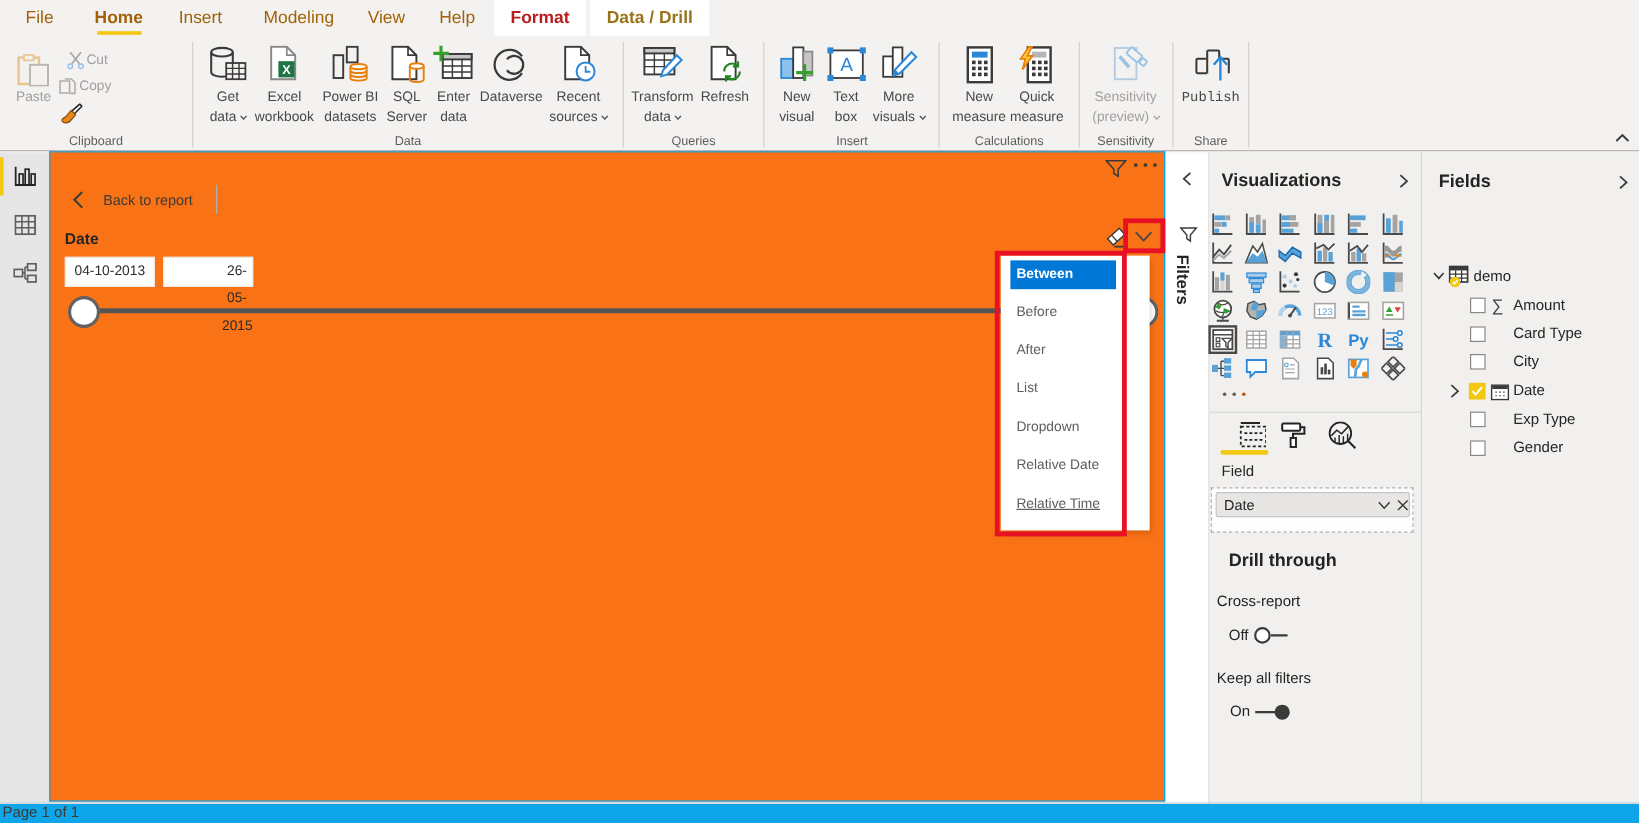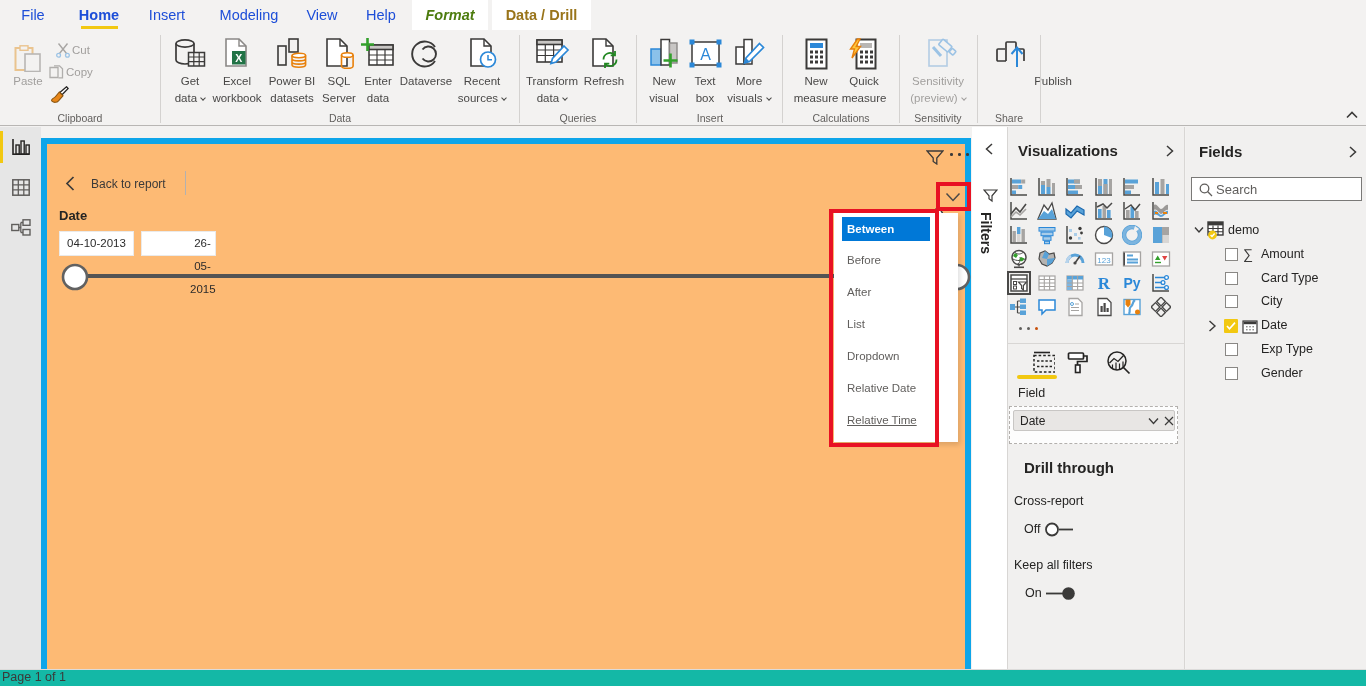--- a/index.html
+++ b/index.html
@@ -1,34 +1,34 @@
 <!DOCTYPE html>
 <html><head>
 <meta charset="utf-8">
 <style>
 * { margin:0; padding:0; box-sizing:border-box; }
 html,body { width:1366px; height:686px; overflow:hidden; font-family:"Liberation Sans", sans-serif; background:#ffffff; }
 #app { position:absolute; left:0; top:0; width:1366px; height:686px; background:#f3f2f1; }
 .abs { position:absolute; }
 #menubar { position:absolute; left:0; top:0; width:1366px; height:30px; background:#f3f2f1; }
-.mtab { position:absolute; top:0; height:30px; line-height:30px; font-size:14.5px; color:#1d4ed8; text-align:center; }
+.mtab { position:absolute; top:0; height:30px; line-height:30px; font-size:14.5px; color:#a16207; text-align:center; }
 .mtab.white { background:#ffffff; }
 #ribbon { position:absolute; left:0; top:30px; width:1366px; height:96px; background:#f3f2f1; border-bottom:1px solid #b8b6b4; }
 .rlabel { position:absolute; font-size:11.5px; color:#494847; text-align:center; white-space:nowrap; line-height:17px; }
 .dis { color:#a19f9d !important; }
 .glabel { position:absolute; top:82px; font-size:10.5px; color:#605e5c; text-align:center; white-space:nowrap; }
 .gsep { position:absolute; top:5px; width:1px; height:88px; background:#d4d2d0; }
 .chev { display:inline-block; width:4px; height:4px; border-right:1.3px solid #494847; border-bottom:1.3px solid #494847; transform:rotate(45deg); vertical-align:2px; margin-left:1px; }
 .chev.d { border-color:#a19f9d; }
 #leftnav { position:absolute; left:0; top:127px; width:41px; height:542px; background:#e6e6e6; }
 #canvas { position:absolute; left:41px; top:127px; width:930px; height:542px; background:#ffffff; border:1px solid #cfcecd; }
 #fstrip { position:absolute; left:972px; top:127px; width:36px; height:542px; background:#ffffff; border-right:1px solid #d8d6d4; }
 #vizpanel { position:absolute; left:1008px; top:127px; width:177px; height:542px; background:#f1f0ef; border-right:1px solid #d8d6d4; }
 #fldpanel { position:absolute; left:1186px; top:127px; width:180px; height:542px; background:#f1f0ef; }
-#statusbar { position:absolute; left:0; top:669px; width:1366px; height:17px; background:#14b8a6; border-top:1px solid #dcdbda; font-size:12.5px; color:#3b3a39; padding-left:2px; line-height:15px; }
+#statusbar { position:absolute; left:0; top:669px; width:1366px; height:17px; background:#0ea5e9; border-top:1px solid #dcdbda; font-size:12.5px; color:#3b3a39; padding-left:2px; line-height:15px; }
 .datebox { position:absolute; top:87px; width:75px; height:25px; border:1px solid #eaeaea; background:#fff; font-size:11.5px; color:#2b2b2b; text-align:center; line-height:23px; }
 #dropdown { position:absolute; left:834px; top:213px; width:124px; height:229px; background:#ffffff; box-shadow:2px 3px 5px rgba(0,0,0,0.13); z-index:10; }
 .ditem { position:absolute; left:13px; height:14px; font-size:11.5px; color:#605e5c; white-space:nowrap; }
 #dbetween { position:absolute; left:8px; top:4px; width:88px; height:24px; background:#0078d7; color:#fff; font-size:11.5px; font-weight:bold; line-height:24px; padding-left:5px; }
 .redbox { position:absolute; border:4.5px solid #e81123; z-index:12; }
 .phead { position:absolute; font-size:15px; font-weight:bold; color:#252423; white-space:nowrap; }
 .cb { position:absolute; width:13px; height:13px; border:1px solid #898784; background:#fff; }
 .fldtxt { position:absolute; font-size:12.5px; color:#252423; white-space:nowrap; }
 .ptxt { position:absolute; font-size:12.5px; color:#252423; white-space:nowrap; }
 </style>
@@ -36,21 +36,21 @@
 <body>
 <div id="app">
 <div id="menubar">
 <div class="mtab" style="left:18px; width:30px;">File</div>
 <div class="mtab" style="left:76px; width:46px; font-weight:bold;">Home</div>
 <div class="abs" style="left:81px; top:26px; width:37px; height:3px; background:#f2c811;"></div>
 <div class="mtab" style="left:145px; width:44px;">Insert</div>
 <div class="mtab" style="left:214px; width:70px;">Modeling</div>
 <div class="mtab" style="left:300px; width:44px;">View</div>
 <div class="mtab" style="left:360px; width:42px;">Help</div>
-<div class="mtab white" style="left:412px; width:76px; color:#4d7c0f; font-weight:bold;font-style:italic;">Format</div>
+<div class="mtab white" style="left:412px; width:76px; color:#b91c1c; font-weight:bold;">Format</div>
 <div class="mtab white" style="left:492px; width:99px; color:#99741a; font-weight:bold;">Data / Drill</div>
 </div>
 <div id="ribbon">
 <svg class="abs" style="left:14px; top:15px;" width="30" height="27" viewBox="0 0 30 27">
 <rect x="1.5" y="3" width="17" height="22" fill="none" stroke="#eac48f" stroke-width="2"></rect>
 <rect x="6" y="0.8" width="8" height="4.5" fill="#f3f2f1" stroke="#eac48f" stroke-width="1.4"></rect>
 <rect x="11" y="9" width="15" height="17.5" fill="#f3f2f1" stroke="#b8b6b4" stroke-width="1.6"></rect>
 </svg>
 <div class="rlabel dis" style="left:8px; top:43px; width:40px;">Paste</div>
 <svg class="abs" style="left:56px; top:13px;" width="14" height="15" viewBox="0 0 14 15">
@@ -211,21 +211,21 @@
 <div class="rlabel dis" style="left:903px; top:43px; width:70px;">Sensitivity<br>(preview) <span class="chev d"></span></div>
 <div class="glabel" style="left:898px; width:80px;">Sensitivity</div>
 <div class="gsep" style="left:977px;"></div>
 <svg class="abs" style="left:995px; top:7px;" width="32" height="32" viewBox="0 0 32 32">
 <path d="M11 24 H3 a1 1 0 0 1 -1 -1 V13 a1 1 0 0 1 1 -1 H10" fill="none" stroke="#3b3a39" stroke-width="1.7"></path>
 <path d="M11 24 V6 a1 1 0 0 1 1 -1 H20 a1 1 0 0 1 1 1 V12" fill="none" stroke="#3b3a39" stroke-width="1.7"></path>
 <path d="M21 12 H28 a1 1 0 0 1 1 1 V24" fill="none" stroke="#3b3a39" stroke-width="1.7"></path>
 <path d="M22 30 V12" stroke="#2b88d8" stroke-width="2"></path>
 <path d="M16.5 17 L22 10.5 L27.5 17" fill="none" stroke="#2b88d8" stroke-width="2"></path>
 </svg>
-<div class="rlabel" style="left:1028px; top:43px; width:50px;">Publish</div>
+<div class="rlabel" style="left:984px; top:43px; width:50px;font-family:Liberation Mono, monospace;">Publish</div>
 <div class="glabel" style="left:969px; width:80px;">Share</div>
 <div class="gsep" style="left:1040px;"></div>
 <svg class="abs" style="left:1345px; top:80px;" width="14" height="10" viewBox="0 0 14 10">
 <path d="M2 7.5 L7 2.5 L12 7.5" fill="none" stroke="#3b3a39" stroke-width="1.6"></path>
 </svg>
 </div>
 <div id="leftnav">
 <div class="abs" style="left:0; top:4px; width:3px; height:32px; background:#f2c811;"></div>
 <svg class="abs" style="left:12px; top:11px;" width="18" height="18" viewBox="0 0 18 18">
 <path d="M1 1 v16" stroke="#252423" stroke-width="1.6" fill="none"></path>
@@ -238,21 +238,21 @@
 <rect x="0.8" y="0.8" width="16.4" height="15.4" fill="none" stroke="#605e5c" stroke-width="1.5"></rect>
 <path d="M0.8 5.8 h16.4 M0.8 10.8 h16.4 M6.3 0.8 v15.4 M11.8 0.8 v15.4" stroke="#605e5c" stroke-width="1.3"></path>
 </svg>
 <svg class="abs" style="left:11px; top:92px;" width="20" height="17" viewBox="0 0 20 17">
 <rect x="0.8" y="5.5" width="7" height="6" fill="none" stroke="#605e5c" stroke-width="1.4"></rect>
 <rect x="12" y="0.8" width="7" height="5.5" fill="none" stroke="#605e5c" stroke-width="1.4"></rect>
 <rect x="12" y="10.5" width="7" height="5.5" fill="none" stroke="#605e5c" stroke-width="1.4"></rect>
 <path d="M7.8 8.5 h2 M9.8 3.5 v10 M9.8 3.5 h2.2 M9.8 13.5 h2.2" stroke="#605e5c" stroke-width="1.3" fill="none"></path>
 </svg>
 </div>
-<div id="canvas" style="position:absolute; left:41px; top:138px; width:930px; height:542px; background:#fdba74; border:6px solid #0ea5e9;">
+<div id="canvas" style="position:absolute; left:41px; top:126px; width:930px; height:542px; background:#f97316; border:1px solid #0ea5e9;">
 <svg class="abs" style="left:18px; top:32px;" width="10" height="15" viewBox="0 0 10 15">
 <path d="M8.5 1 L2 7.5 L8.5 14" fill="none" stroke="#3b3a39" stroke-width="1.7"></path>
 </svg>
 <div class="abs" style="left:44px; top:33px; font-size:12px; color:#3b3a39;">Back to report</div>
 <div class="abs" style="left:138px; top:27px; width:1px; height:24px; background:#b3b1af;"></div>
 <svg class="abs" style="left:879px; top:6px;" width="18" height="15" viewBox="0 0 18 15">
 <path d="M1 1 h16 l-6.2 7 v6 l-3.6 -2.5 v-3.5 z" fill="none" stroke="#3b3a39" stroke-width="1.3"></path>
 </svg>
 <div class="abs" style="left:903px; top:9px; width:22px; height:4px;">
 <span style="position:absolute;left:0;width:2.5px;height:2.5px;border-radius:50%;background:#3b3a39;"></span>
@@ -553,27 +553,20 @@
 <svg class="abs" style="left:37px; top:459px;" width="32" height="15" viewBox="0 0 32 15">
 <path d="M1 7.5 h22" stroke="#3b3a39" stroke-width="1.8"></path>
 <circle cx="23.5" cy="7.5" r="6.3" fill="#3b3a39"></circle>
 </svg>
 </div>
 <div id="fldpanel">
 <div class="phead" style="left:13px; top:16px;">Fields</div>
 <svg class="abs" style="left:162px; top:19px;" width="10" height="12" viewBox="0 0 10 12">
 <path d="M2 1 L7.5 6 L2 11" fill="none" stroke="#3b3a39" stroke-width="1.5"></path>
 </svg>
-<div class="abs" style="left:5px; top:50px; width:171px; height:24px; background:#fff; border:1px solid #7a7977;">
-<svg style="position:absolute; left:7px; top:5px;" width="14" height="14" viewBox="0 0 14 14">
-          <circle cx="5.5" cy="5.5" r="4.3" fill="none" stroke="#605e5c" stroke-width="1.3"></circle>
-          <path d="M8.8 8.8 L13 13" stroke="#605e5c" stroke-width="1.3"></path>
-        </svg>
-<span style="position:absolute; left:24px; top:4px; font-size:13px; color:#605e5c;">Search</span>
-</div>
 <svg class="abs" style="left:8px; top:99px;" width="10" height="8" viewBox="0 0 10 8">
 <path d="M1 1.5 L5 6 L9 1.5" fill="none" stroke="#3b3a39" stroke-width="1.4"></path>
 </svg>
 <svg class="abs" style="left:21px; top:94px;" width="19" height="19" viewBox="0 0 19 19">
 <rect x="1" y="1" width="15" height="13" fill="#fff" stroke="#3b3a39" stroke-width="1.4"></rect>
 <rect x="1" y="1" width="15" height="3.4" fill="#3b3a39"></rect>
 <path d="M1 7.5 h15 M1 10.7 h15 M6 4.4 v9.6 M11 4.4 v9.6" stroke="#3b3a39" stroke-width="1.1"></path>
 <circle cx="5.5" cy="14" r="4.4" fill="#f2c811"></circle>
 <path d="M3.6 14 l1.4 1.5 l2.6 -3" fill="none" stroke="#fff" stroke-width="1.3"></path>
 </svg>

